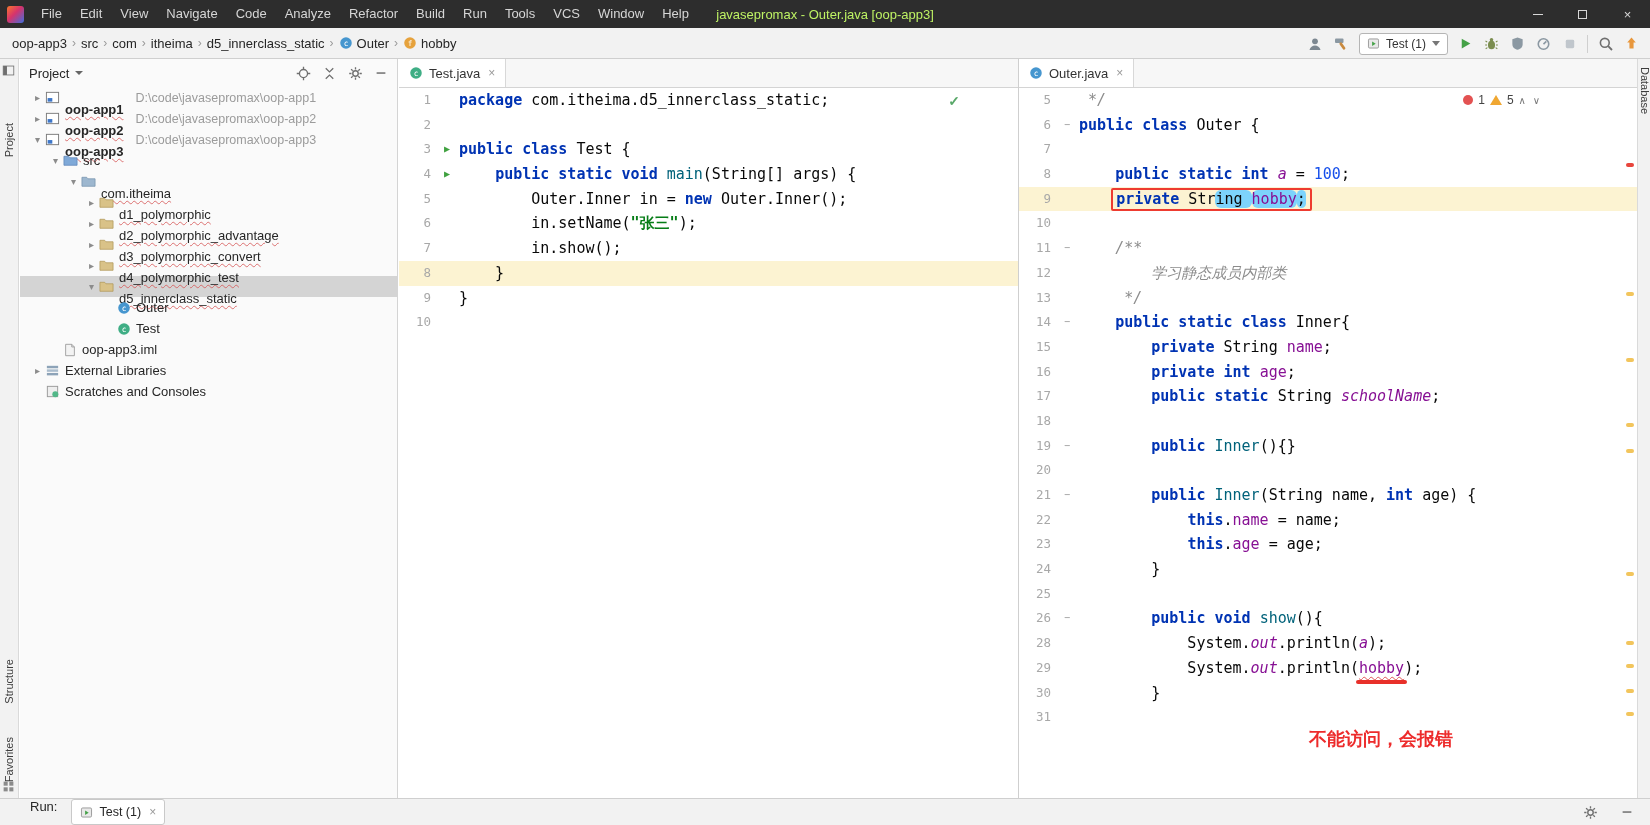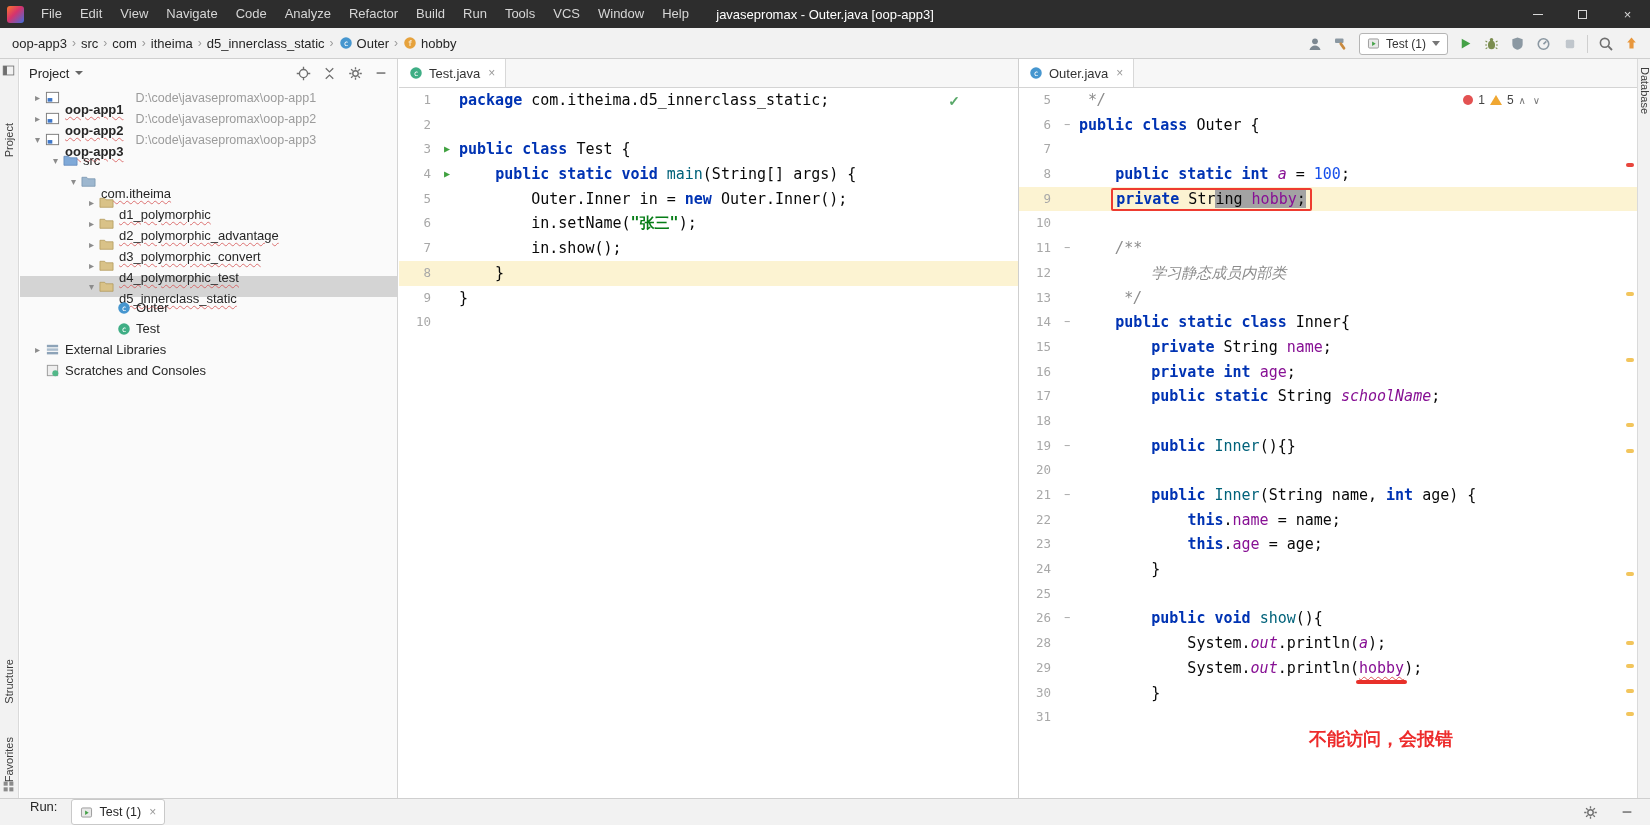--- a/index.html
+++ b/index.html
@@ -5,21 +5,21 @@
   * { margin:0; padding:0; box-sizing:border-box; }
   html,body { width:1650px; height:825px; overflow:hidden; }
   body { font-family:"Liberation Sans",sans-serif; background:#fff; position:relative; font-size:13px; color:#262626; }
   .icon svg { display:block; }
 
   
   .titlebar { position:absolute; top:0; left:0; right:0; height:28px; background:#2d2d2d; display:flex; align-items:center; color:#d6d6d6; }
   .app-logo { width:17px; height:17px; margin:0 8px 0 7px; border-radius:3px;
     background:linear-gradient(135deg,#f9772c 0%,#d6336c 45%,#3d6fe0 100%); flex:none; }
   .menu-item { padding:0 9px; height:28px; line-height:28px; font-size:13px; }
-  .win-title { position:absolute; left:50%; transform:translateX(-50%); color:#ffffff; font-size:13px; white-space:nowrap;text-align:center; }
+  .win-title { position:absolute; left:50%; transform:translateX(-50%); color:#bef264; font-size:13px; white-space:nowrap;text-align:center; }
   .win-controls { margin-left:auto; display:flex; height:28px; }
   .win-btn { width:45px; height:28px; display:flex; align-items:center; justify-content:center; color:#d8d8d8; font-size:13px; }
   .min-glyph { width:10px; height:1px; background:#d8d8d8; }
   .max-glyph { width:9px; height:9px; border:1px solid #d8d8d8; }
 
   
   .navbar { position:absolute; top:28px; left:0; right:0; height:31px; background:#f2f2f2; border-bottom:1px solid #cfcfcf; display:flex; align-items:center; padding-left:12px; }
   .crumb { display:flex; align-items:center; gap:4px; font-size:13px; color:#262626; }
   .crumb-sep { color:#9a9a9a; margin:0 5px; font-size:12px; }
   .nav-right { position:absolute; right:10px; top:0; height:31px; display:flex; align-items:center; gap:9px; }
@@ -66,21 +66,21 @@
   .fold.run { color:#3fa13f; font-size:10px; }
   .code { flex:1; color:#080808; }
   .tok-k { color:#0033b3; font-weight:bold; }
   .tok-t { color:#080808; }
   .tok-s { color:#067d17; font-weight:bold; }
   .tok-num { color:#1750eb; }
   .tok-f { color:#871094; }
   .tok-sf { color:#871094; font-style:italic; }
   .tok-c { color:#8c8c8c; font-style:italic; }
   .tok-d { color:#00627a; }
-  .sel { background:#a3a3a3; }
+  .sel { background:#7dd3fc;border-radius:6px; }
   .err { text-decoration:underline; text-decoration-style:wavy; text-decoration-color:#e05555; text-decoration-thickness:1px; text-underline-offset:3px; }
   .red-box { border:2.5px solid #ee3b30; border-radius:2px; padding:0 4px 1px 3px; margin-left:-4px; }
   .mark { position:relative; }
   .mark::after { content:""; position:absolute; left:-3px; right:-3px; bottom:-7px; height:4px; background:#e8302a; border-radius:2px; }
   .pane-status { position:absolute; top:34px; display:flex; align-items:center; gap:5px; font-size:12px; color:#444; }
   .check { color:#59a869; font-size:14px; font-weight:bold; }
   .insp-dot { width:10px; height:10px; border-radius:50%; background:#e35252; }
   .warn-tri { width:0; height:0; border-left:6px solid transparent; border-right:6px solid transparent; border-bottom:10px solid #f0a732; }
   .insp-chev { color:#777; font-size:10px; letter-spacing:2px; }
   .stripe-marks { position:absolute; top:29px; right:2px; width:9px; bottom:0; }
@@ -394,20 +394,30 @@
       </div>
       <div class="tree-row" style="padding-left: 82px;">
         <span class="chev"></span>
         <span class="icon">
           <svg width="14" height="14" viewBox="0 0 16 16">
             <circle cx="8" cy="8" r="6.6" fill="#3fae85"></circle>
             <text x="8" y="11.2" font-size="9" fill="#fff" text-anchor="middle" font-family="monospace">c</text>
           </svg>
         </span>
         <span class="tree-label">Test</span>
+      </div>
+      <div class="tree-row" style="padding-left: 28px;">
+        <span class="chev"></span>
+        <span class="icon">
+          <svg width="14" height="14" viewBox="0 0 16 16">
+            <path d="M3 1.5h7l3 3v10H3z" fill="#f3f3f3" stroke="#9a9a9a"></path>
+            <path d="M10 1.5v3h3" fill="none" stroke="#9a9a9a"></path>
+          </svg>
+        </span>
+        <span class="tree-label">oop-app3.iml</span>
       </div>
       <div class="tree-row" style="padding-left: 10px;">
         <span class="chev">▸</span>
         <span class="icon">
           <svg width="15" height="15" viewBox="0 0 16 16">
             <rect x="2" y="3" width="12" height="2.6" fill="#8da3b8"></rect>
             <rect x="2" y="6.8" width="12" height="2.6" fill="#aabccd"></rect>
             <rect x="2" y="10.6" width="12" height="2.6" fill="#8da3b8"></rect>
           </svg>
         </span>

